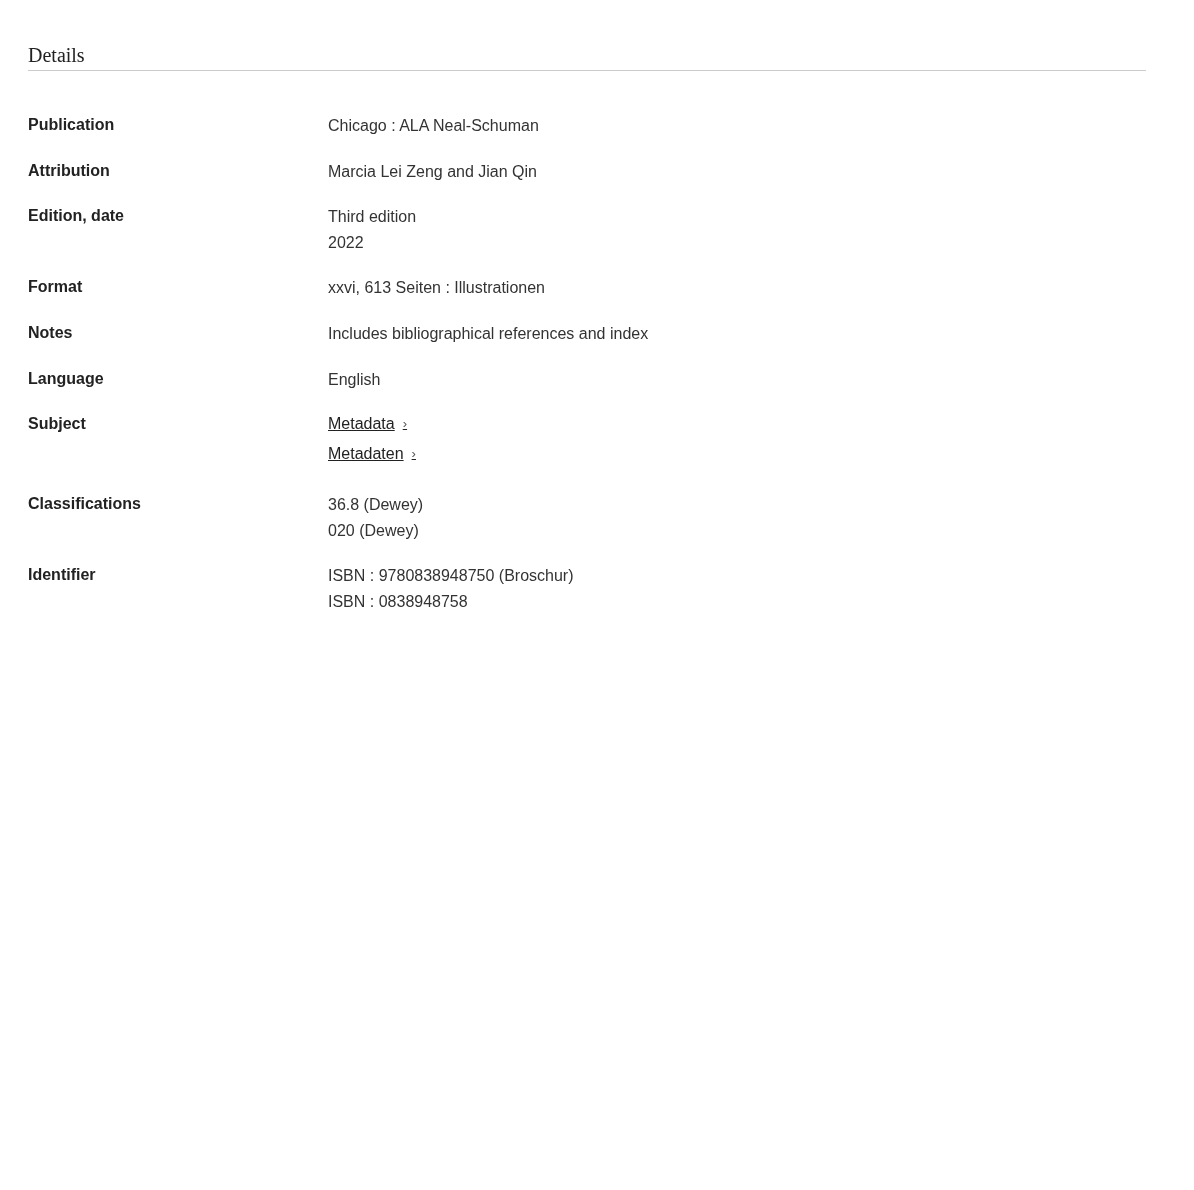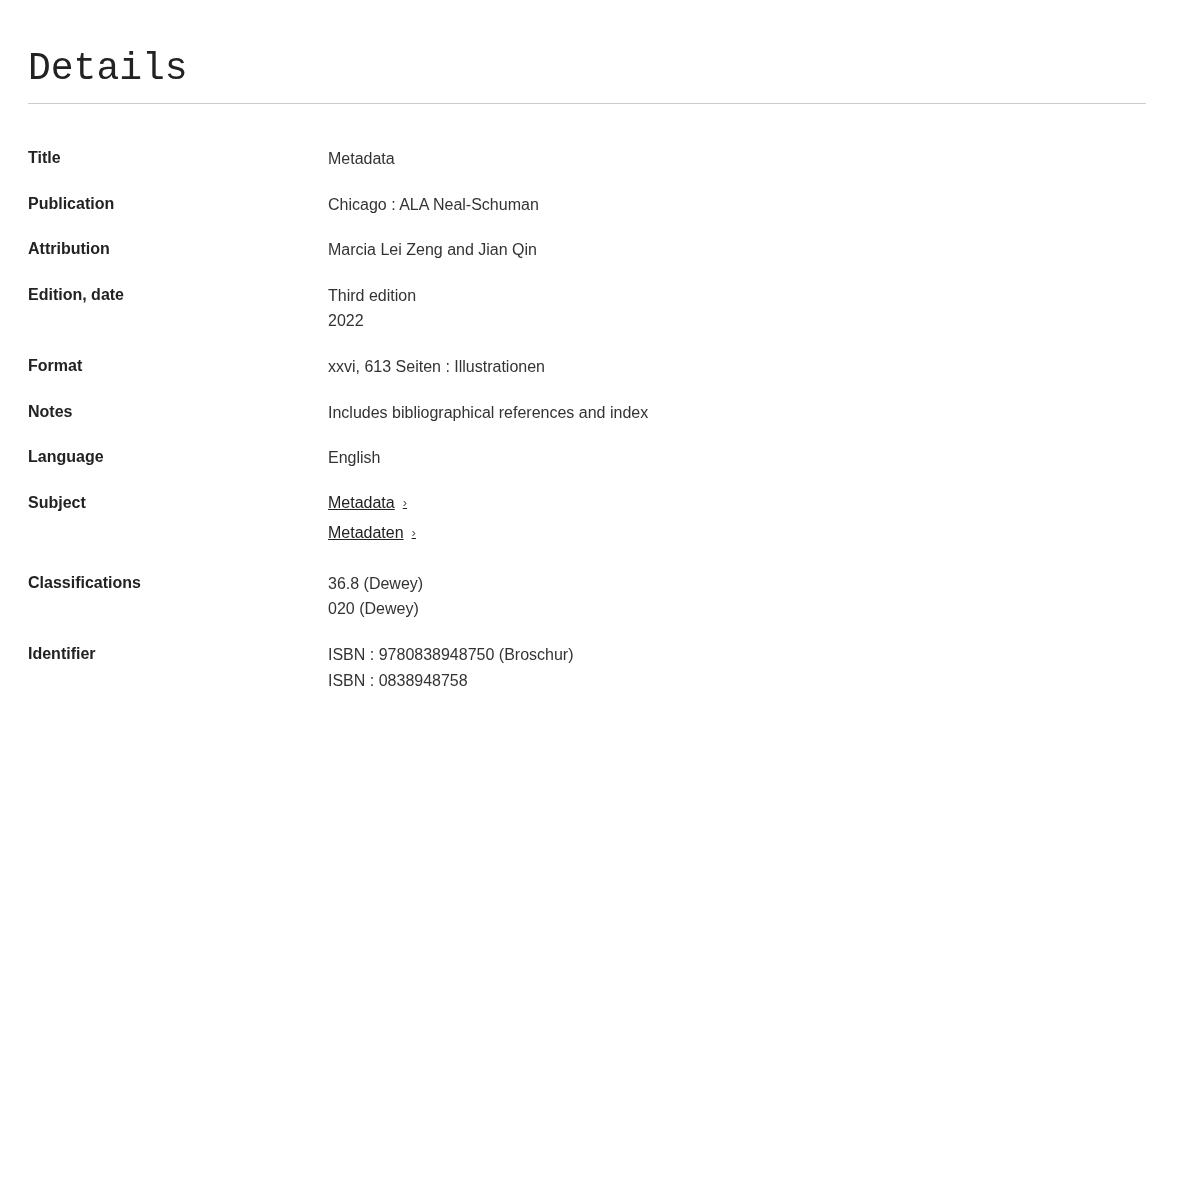--- a/index.html
+++ b/index.html
@@ -17,27 +17,26 @@
     }
 
     .page-container {
       max-width: 1194px;
       min-height: 1190px;
       background: #fff;
       padding: 40px 48px 60px 28px;
     }
 
     .section-title {
-      font-size: 38px;
+      font-size: 20px;
       font-weight: 400;
       color: #222;
-      padding-bottom: 6px;
+      padding-bottom: 0;
       border-bottom: 1px solid #ccc;
       margin-bottom: 32px;
-      font-family: Liberation Mono, monospace;
     }
 
     .detail-table {
       width: 100%;
       border-collapse: collapse;
     }
 
     .detail-table tr {
       vertical-align: top;
     }
@@ -91,26 +90,20 @@
     }
   </style>
 </head>
 <body>
 
 <div class="page-container">
   <h1 class="section-title">Details</h1>
   <table class="detail-table">
     <tbody id="details-body">
         <tr>
-          <td class="label-cell">Title</td>
-          <td class="value-cell">
-            <span class="value-line">Metadata</span>
-          </td>
-        </tr>
-        <tr>
           <td class="label-cell">Publication</td>
           <td class="value-cell">
             <span class="value-line">Chicago : ALA Neal-Schuman</span>
           </td>
         </tr>
         <tr>
           <td class="label-cell">Attribution</td>
           <td class="value-cell">
             <span class="value-line">Marcia Lei Zeng and Jian Qin</span>
           </td>

